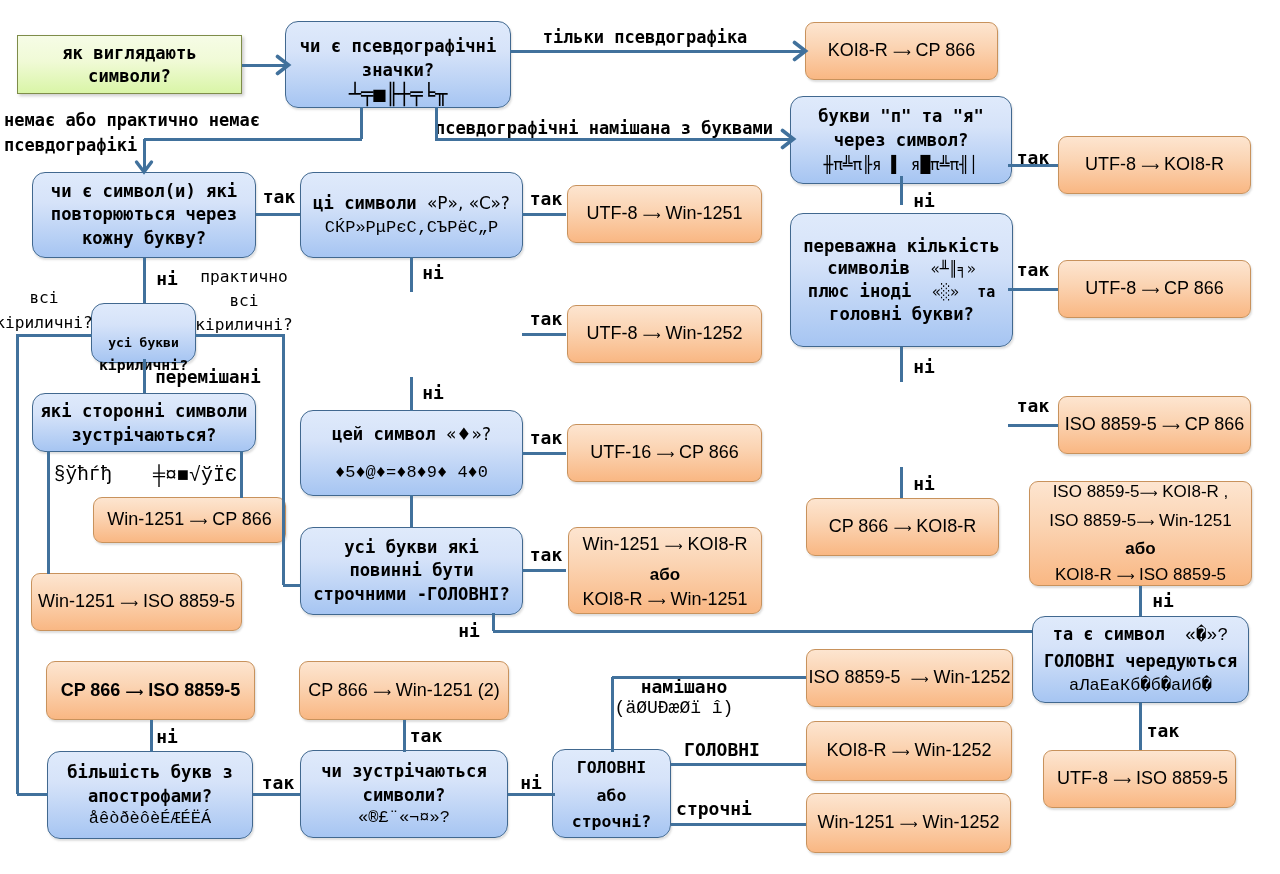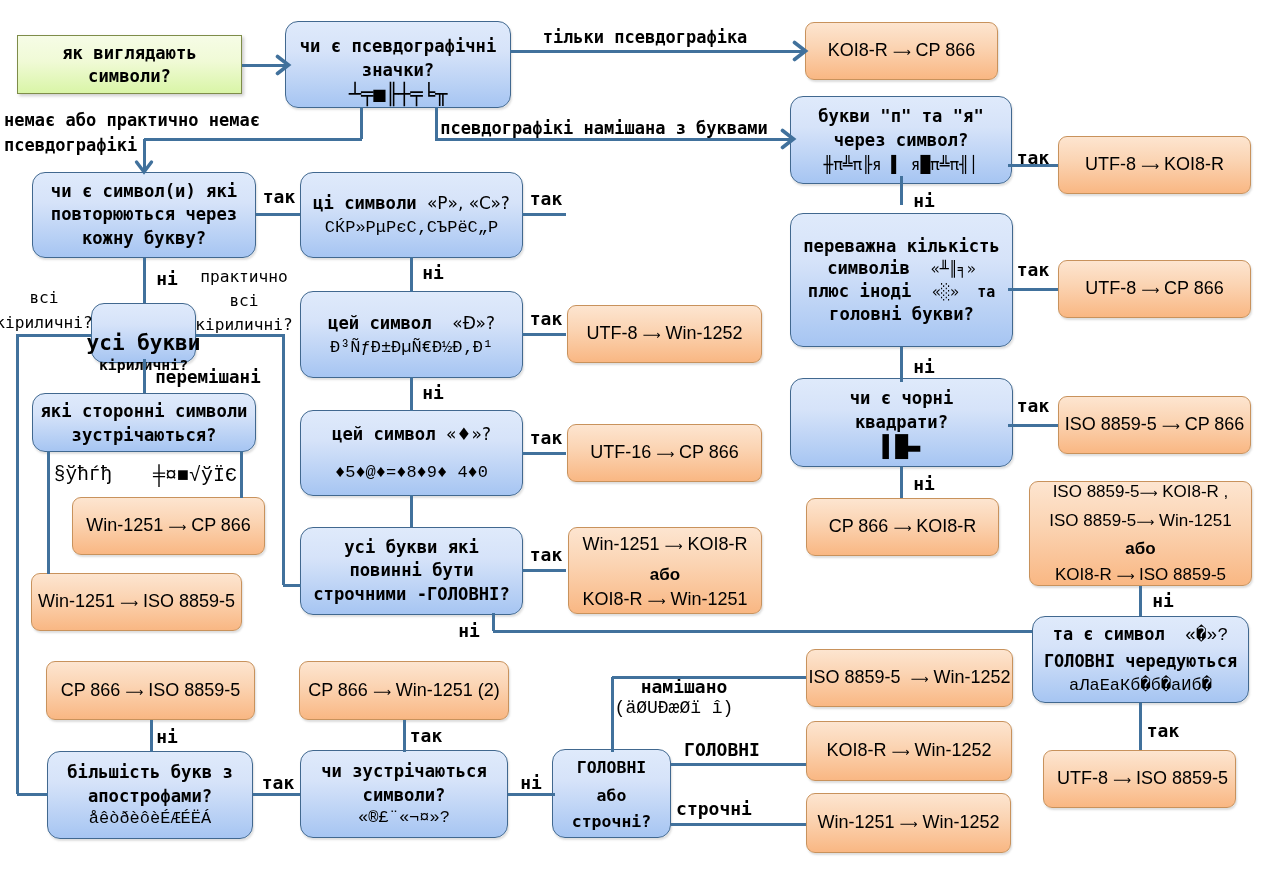--- a/index.html
+++ b/index.html
@@ -33,70 +33,69 @@
 <div class="node green" style="left:17px;top:35px;width:225px;height:59px;">
 <span class="ln f-mono" style="font-size:17.2px;line-height:23px;"><span>як виглядають</span></span>
 <span class="ln f-mono" style="font-size:17.2px;line-height:23px;"><span>символи?</span></span>
 </div>
 <div class="node blue" style="left:32px;top:172px;width:224px;height:86px;">
 <span class="ln f-mono" style="font-size:17.2px;line-height:23.5px;"><span>чи є символ(и) які</span></span>
 <span class="ln f-mono" style="font-size:17.2px;line-height:23.5px;"><span>повторюються через</span></span>
 <span class="ln f-mono" style="font-size:17.2px;line-height:23.5px;"><span>кожну букву?</span></span>
 </div>
 <div class="node blue" style="left:91px;top:303px;width:105px;height:60px;">
-<span class="ln f-mono" style="font-size:21px;line-height:22px;margin-top:41px;"><span>усі букви</span></span>
+<span class="ln f-mono" style="font-size:13px;line-height:22px;margin-top:41px;"><span>усі букви</span></span>
 <span class="ln f-mono" style="font-size:14.8px;line-height:22px;"><span>кіриличні?</span></span>
 </div>
 <div class="node blue" style="left:32px;top:393px;width:224px;height:59px;">
 <span class="ln f-mono" style="font-size:17.2px;line-height:24px;"><span>які сторонні символи</span></span>
 <span class="ln f-mono" style="font-size:17.2px;line-height:24px;"><span>зустрічаються?</span></span>
 </div>
-<div class="node orange" style="left:72px;top:497px;width:193px;height:58px;">
+<div class="node orange" style="left:93px;top:497px;width:193px;height:46px;">
 <span class="ln f-sans" style="font-size:18px;line-height:24px;"><span>Win-1251 <span class="arrowglyph">⟶</span> CP 866</span></span>
 </div>
 <div class="node orange" style="left:31px;top:573px;width:211px;height:58px;">
 <span class="ln f-sans" style="font-size:18px;line-height:24px;"><span>Win-1251 <span class="arrowglyph">⟶</span> ISO 8859-5</span></span>
 </div>
 <div class="node orange" style="left:46px;top:661px;width:209px;height:59px;">
-<span class="ln f-sans" style="font-size:18px;line-height:24px;"><span>CP 866 <span class="arrowglyph">⟶</span> ISO 8859-5</span></span>
+<span class="ln f-sans" style="font-size:18px;line-height:24px;font-weight:bold;"><span>CP 866 <span class="arrowglyph">⟶</span> ISO 8859-5</span></span>
 </div>
 <div class="node blue" style="left:47px;top:751px;width:206px;height:88px;">
 <span class="ln f-mono" style="font-size:17.2px;line-height:24px;"><span>більшість букв з</span></span>
 <span class="ln f-mono" style="font-size:17.2px;line-height:24px;"><span>апострофами?</span></span>
 <span class="ln f-serif" style="font-size:17px;line-height:22px;"><span>åêòðèôèÉÆÉËÁ</span></span>
 </div>
 <div class="node blue" style="left:285px;top:21px;width:226px;height:87px;">
 <span class="ln f-mono" style="font-size:17.2px;line-height:24px;margin-top:12px;"><span>чи є псевдографічні</span></span>
 <span class="ln f-mono" style="font-size:17.2px;line-height:24px;"><span>значки?</span></span>
 <span class="ln f-glyph" style="font-size:20.5px;line-height:25px;"><span>┴╤■╟┼╤╘╥</span></span>
 </div>
 <div class="node blue" style="left:300px;top:172px;width:223px;height:86px;">
 <span class="ln f-mono" style="font-size:17.2px;line-height:26px;"><span>ці символи </span><span class="f-sans2" style="font-size:17px">«P», «C»?</span></span>
 <span class="ln f-serif" style="font-size:17px;line-height:24px;"><span>CЌP»PμPєC‚CЪPёC„P</span></span>
 </div>
-<div class="node blue" style="left:300px;top:291px;width:223px;height:87px;">
-<span class="ln f-mono" style="font-size:17.2px;line-height:26px;"><span>цей символ  </span><span class="f-sans2" style="font-size:17px">«Ð»?</span></span>
-<span class="ln f-serif" style="font-size:17px;line-height:24px;"><span>Ð³ÑƒÐ±ÐµÑ€Ð½Ð‚Ð¹</span></span>
-</div>
 <div class="node blue" style="left:300px;top:410px;width:223px;height:86px;">
 <span class="ln f-mono" style="font-size:17.2px;line-height:26px;"><span>цей символ </span><span class="f-sans2" style="font-size:17px">«♦»?</span></span>
 <span class="ln f-serif" style="font-size:17px;line-height:24px;margin-top:14px;"><span>♦5♦@♦=♦8♦9♦ 4♦0</span></span>
 </div>
 <div class="node blue" style="left:300px;top:527px;width:223px;height:88px;">
 <span class="ln f-mono" style="font-size:17.2px;line-height:23.5px;"><span>усі букви які</span></span>
 <span class="ln f-mono" style="font-size:17.2px;line-height:23.5px;"><span>повинні бути</span></span>
 <span class="ln f-mono" style="font-size:17.2px;line-height:23.5px;"><span>строчними -ГОЛОВНІ?</span></span>
 </div>
 <div class="node orange" style="left:299px;top:661px;width:210px;height:59px;">
 <span class="ln f-sans" style="font-size:18px;line-height:24px;"><span>CP 866 <span class="arrowglyph">⟶</span> Win-1251 (2)</span></span>
 </div>
 <div class="node blue" style="left:300px;top:750px;width:208px;height:88px;">
 <span class="ln f-mono" style="font-size:17.2px;line-height:24px;"><span>чи зустрічаються</span></span>
 <span class="ln f-mono" style="font-size:17.2px;line-height:24px;"><span>символи?</span></span>
 <span class="ln f-serif" style="font-size:17px;line-height:22px;"><span>«®£¨«¬¤»?</span></span>
+</div>
+<div class="node orange" style="left:567px;top:185px;width:195px;height:58px;">
+<span class="ln f-sans" style="font-size:18px;line-height:24px;"><span>UTF-8 <span class="arrowglyph">⟶</span> Win-1251</span></span>
 </div>
 <div class="node orange" style="left:567px;top:305px;width:195px;height:58px;">
 <span class="ln f-sans" style="font-size:18px;line-height:24px;"><span>UTF-8 <span class="arrowglyph">⟶</span> Win-1252</span></span>
 </div>
 <div class="node orange" style="left:567px;top:424px;width:195px;height:58px;">
 <span class="ln f-sans" style="font-size:18px;line-height:24px;"><span>UTF-16 <span class="arrowglyph">⟶</span> CP 866</span></span>
 </div>
 <div class="node orange" style="left:568px;top:527px;width:194px;height:87px;">
 <span class="ln f-sans" style="font-size:18px;line-height:32px;"><span>Win-1251 <span class="arrowglyph">⟶</span> KOI8-R</span></span>
 <span class="ln f-sansb" style="font-size:17px;line-height:25px;"><span>або</span></span>
@@ -114,25 +113,20 @@
 <span class="ln f-mono" style="font-size:17.2px;line-height:24px;"><span>букви "п" та "я"</span></span>
 <span class="ln f-mono" style="font-size:17.2px;line-height:24px;"><span>через символ?</span></span>
 <span class="ln f-glyph" style="font-size:16.1px;line-height:25px;"><span>╫π╩π╟я ▌ я█π╩π╢│</span></span>
 </div>
 <div class="node blue" style="left:790px;top:213px;width:223px;height:134px;">
 <span class="ln f-mono" style="font-size:17.2px;line-height:22px;"><span>переважна кількість</span></span>
 <span class="ln f-mono" style="font-size:17.2px;line-height:22px;"><span>символів  </span><span class="f-glyph" style="font-size:15px">«╨║╕»</span></span>
 <span class="ln f-mono" style="font-size:17.2px;line-height:22px;"><span>плюс іноді  </span><span class="f-glyph" style="font-size:15px">«░»</span><span class="f-mono" style="font-size:15px">  та</span></span>
 <span class="ln f-mono" style="font-size:17.2px;line-height:22px;"><span>головні букви?</span></span>
 </div>
-<div class="node blue" style="left:790px;top:378px;width:223px;height:89px;">
-<span class="ln f-mono" style="font-size:17.2px;line-height:24px;"><span>чи є чорні</span></span>
-<span class="ln f-mono" style="font-size:17.2px;line-height:24px;"><span>квадрати?</span></span>
-<span class="ln f-glyph" style="font-size:21px;line-height:26px;"><span>▌█▬</span></span>
-</div>
 <div class="node orange" style="left:806px;top:498px;width:193px;height:58px;">
 <span class="ln f-sans" style="font-size:18px;line-height:32px;"><span>CP 866 <span class="arrowglyph">⟶</span> KOI8-R</span></span>
 </div>
 <div class="node orange" style="left:806px;top:649px;width:207px;height:58px;">
 <span class="ln f-sans" style="font-size:18px;line-height:24px;"><span>ISO 8859-5  <span class="arrowglyph">⟶</span> Win-1252</span></span>
 </div>
 <div class="node orange" style="left:806px;top:721px;width:206px;height:60px;">
 <span class="ln f-sans" style="font-size:18px;line-height:24px;"><span>KOI8-R <span class="arrowglyph">⟶</span> Win-1252</span></span>
 </div>
 <div class="node orange" style="left:806px;top:793px;width:205px;height:60px;">
@@ -157,21 +151,21 @@
 <span class="ln f-mono" style="font-size:16.9px;line-height:26px;"><span>та є символ  </span><span class="f-serif" style="font-size:18px">«�»?</span></span>
 <span class="ln f-mono" style="font-size:16.9px;line-height:26px;"><span>ГОЛОВНІ чередуються</span></span>
 <span class="ln f-serif" style="font-size:17px;line-height:24px;"><span>аЛаЕаКб�б�аИб�</span></span>
 </div>
 <div class="node orange" style="left:1043px;top:750px;width:193px;height:58px;">
 <span class="ln f-sans" style="font-size:18px;line-height:24px;margin-left:6px;"><span>UTF-8 <span class="arrowglyph">⟶</span> ISO 8859-5</span></span>
 </div>
 <div class="lbl f-mono" style="left:645px;top:37px;font-size:17px;line-height:21px;text-align:center;transform:translate(-50%,-50%);">тільки псевдографіка</div>
 <div class="lbl f-mono" style="left:132px;top:133px;font-size:17px;line-height:25px;text-align:left;transform:translate(-50%,-50%);">немає або практично немає
 псевдографікі</div>
-<div class="lbl f-mono" style="left:604px;top:128px;font-size:17px;line-height:21px;text-align:center;transform:translate(-50%,-50%);">псевдографікі намішана з буквами</div>
+<div class="lbl f-mono" style="left:604px;top:128px;font-size:17px;line-height:21px;text-align:center;transform:translate(-50%,-50%);">псевдографічні намішана з буквами</div>
 <div class="lbl f-mono" style="left:279px;top:197px;font-size:18px;line-height:22px;text-align:center;transform:translate(-50%,-50%);">так</div>
 <div class="lbl f-mono" style="left:546px;top:199px;font-size:18px;line-height:22px;text-align:center;transform:translate(-50%,-50%);">так</div>
 <div class="lbl f-mono" style="left:546px;top:319px;font-size:18px;line-height:22px;text-align:center;transform:translate(-50%,-50%);">так</div>
 <div class="lbl f-mono" style="left:546px;top:438px;font-size:18px;line-height:22px;text-align:center;transform:translate(-50%,-50%);">так</div>
 <div class="lbl f-mono" style="left:546px;top:555px;font-size:18px;line-height:22px;text-align:center;transform:translate(-50%,-50%);">так</div>
 <div class="lbl f-mono" style="left:167px;top:279px;font-size:18px;line-height:22px;text-align:center;transform:translate(-50%,-50%);">ні</div>
 <div class="lbl f-mono" style="left:433px;top:273px;font-size:18px;line-height:22px;text-align:center;transform:translate(-50%,-50%);">ні</div>
 <div class="lbl f-mono" style="left:433px;top:393px;font-size:18px;line-height:22px;text-align:center;transform:translate(-50%,-50%);">ні</div>
 <div class="lbl f-monol" style="left:44px;top:310px;font-size:16.2px;line-height:25px;text-align:center;transform:translate(-50%,-50%);">всі
 кіриличні?</div>

